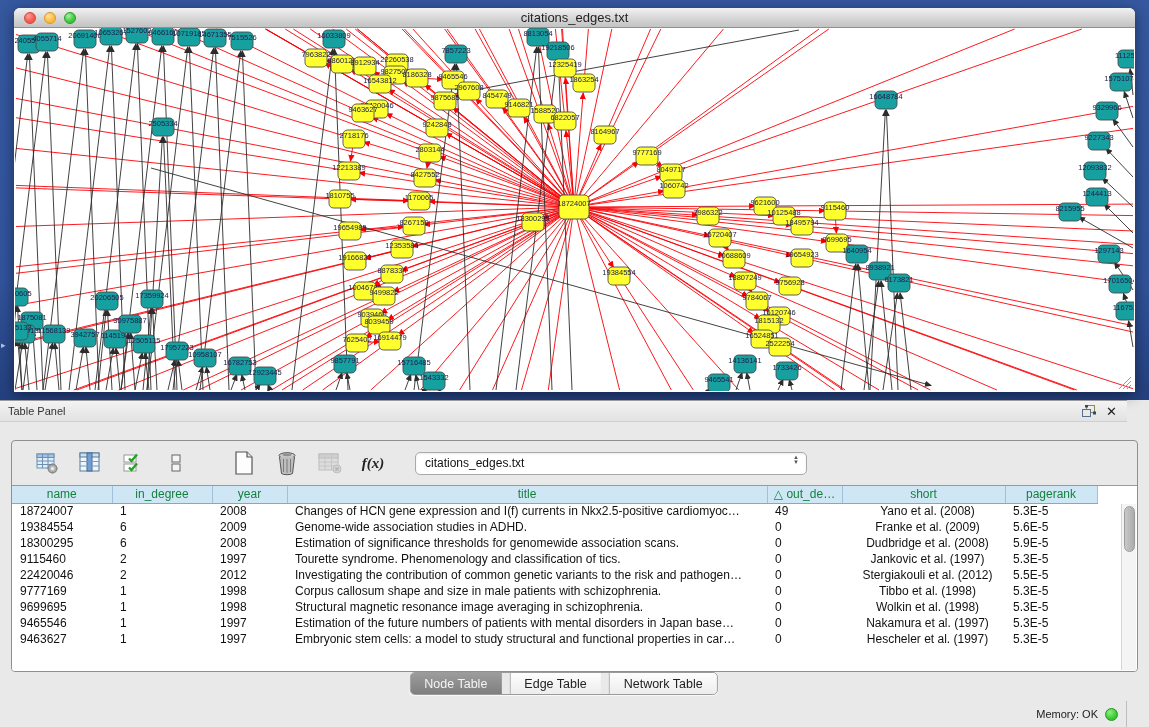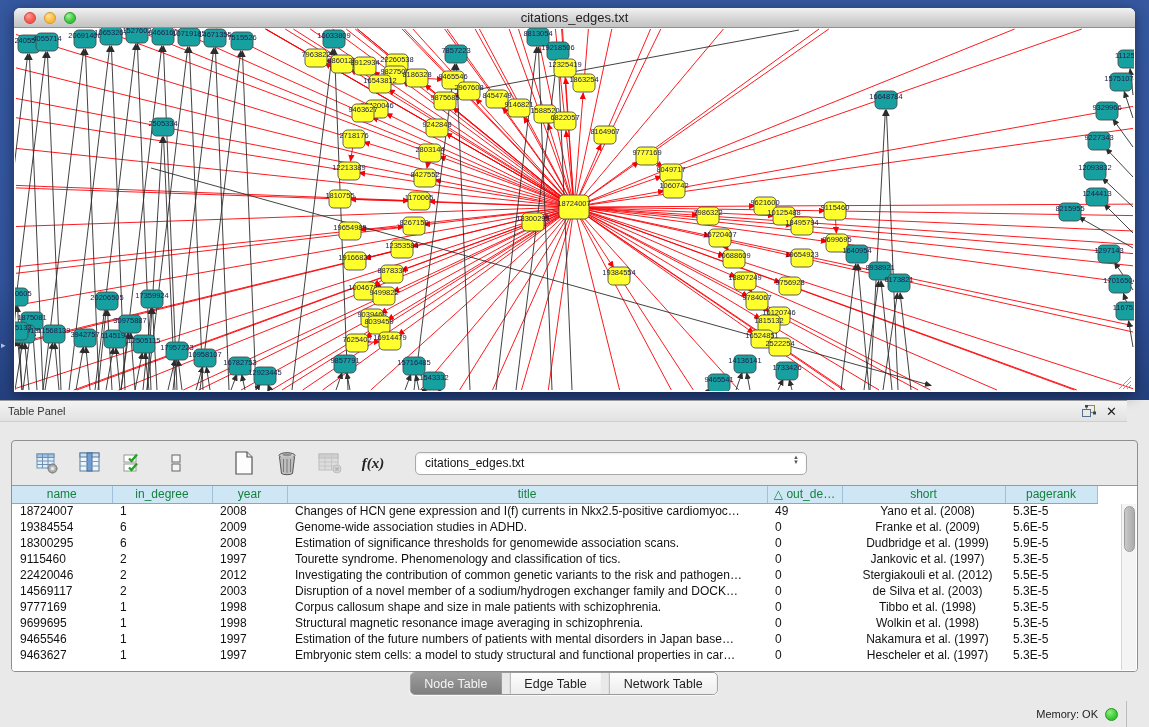--- a/index.html
+++ b/index.html
@@ -939,49 +939,40 @@
                 <td class="">0</td>
                 <td class="c-short">Franke et al. (2009)</td>
                 <td class="">5.6E-5</td>
               </tr>
               <tr>
                 <td class="">18300295</td>
                 <td class="">6</td>
                 <td class="">2008</td>
                 <td class="c-title">Estimation of significance thresholds for genomewide association scans.</td>
                 <td class="">0</td>
-                <td class="c-short">Dudbridge et al. (1999)</td>
+                <td class="c-short">Dudbridge et al. (2008)</td>
                 <td class="">5.9E-5</td>
               </tr>
               <tr>
                 <td class="">9115460</td>
                 <td class="">2</td>
                 <td class="">1997</td>
                 <td class="c-title">Tourette syndrome. Phenomenology and classification of tics.</td>
                 <td class="">0</td>
                 <td class="c-short">Jankovic et al. (1997)</td>
                 <td class="">5.3E-5</td>
               </tr>
               <tr>
                 <td class="">22420046</td>
                 <td class="">2</td>
                 <td class="">2012</td>
                 <td class="c-title">Investigating the contribution of common genetic variants to the risk and pathogen…</td>
                 <td class="">0</td>
                 <td class="c-short">Stergiakouli et al. (2012)</td>
                 <td class="">5.5E-5</td>
-              </tr>
-              <tr>
-                <td class="">14569117</td>
-                <td class="">2</td>
-                <td class="">2003</td>
-                <td class="c-title">Disruption of a novel member of a sodium/hydrogen exchanger family and DOCK…</td>
-                <td class="">0</td>
-                <td class="c-short">de Silva et al. (2003)</td>
-                <td class="">5.3E-5</td>
               </tr>
               <tr>
                 <td class="">9777169</td>
                 <td class="">1</td>
                 <td class="">1998</td>
                 <td class="c-title">Corpus callosum shape and size in male patients with schizophrenia.</td>
                 <td class="">0</td>
                 <td class="c-short">Tibbo et al. (1998)</td>
                 <td class="">5.3E-5</td>
               </tr>

